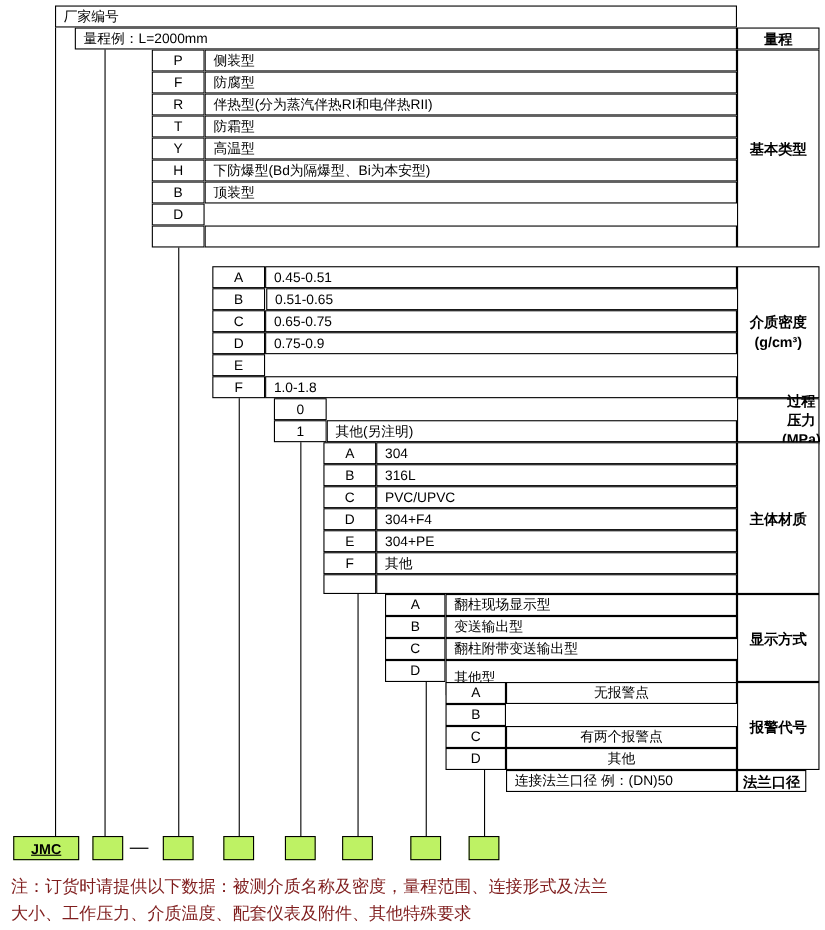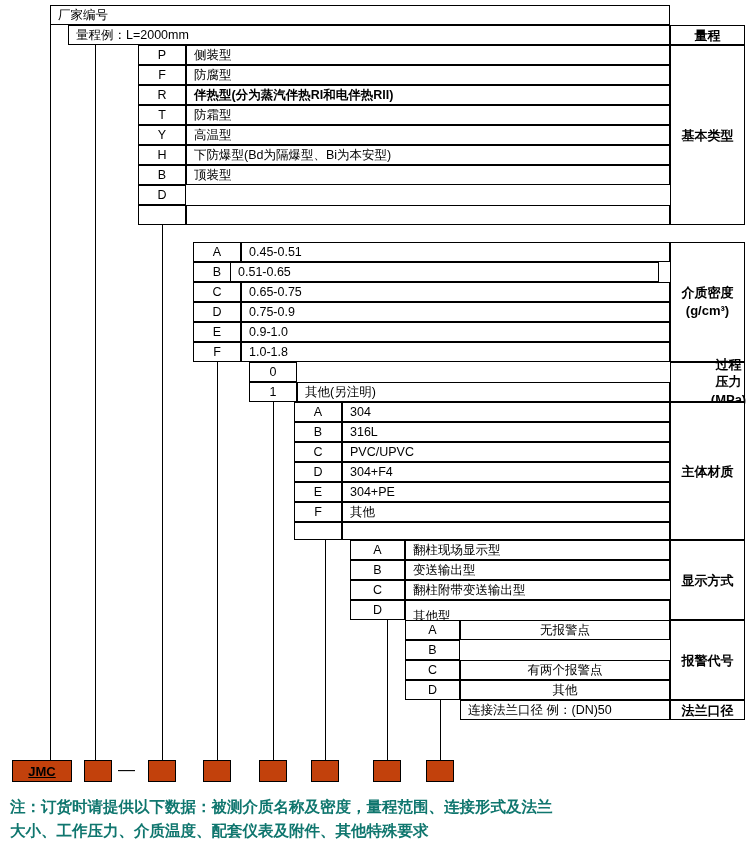--- a/index.html
+++ b/index.html
@@ -55,41 +55,41 @@
   }
   .vline {
     position: absolute;
     width: 1px;
     background: #000000;
   }
   .box {
     position: absolute;
     box-sizing: border-box;
     border: 1px solid #000000;
-    background: #c2410c;
+    background: #bef264;
     display: flex;
     align-items: center;
     justify-content: center;
     font-size: 13px;
     font-weight: bold;
     text-decoration: underline;
   }
   .dash {
     position: absolute;
     font-size: 17px;
     line-height: 1;
     color: #000;
   }
   .note {
     position: absolute;
     left: 10px;
     top: 795px;
     width: 735px;
-    color: #0f766e;
-    font-weight: bold;
+    color: #7f1d1d;
+    font-weight: normal;
     font-size: 15.5px;
     line-height: 1.55;
   }
 </style>
 </head>
 <body>
 
 <div id="sheet">
 
   <div class="cell desc" style="left:50px; top:5px; width:620px; height:20px;">厂家编号</div>
@@ -97,21 +97,21 @@
   <div class="cell desc" style="left:68px; top:25px; width:602px; height:20px;">量程例：L=2000mm</div>
   <div class="cell group" style="left:670px; top:25px; width:75px; height:20px;">量程</div>
 
   <div class="cell code" style="left:138px; top:45px; width:48px; height:20px;">P</div>
   <div class="cell desc" style="left:186px; top:45px; width:484px; height:20px;">侧装型</div>
 
   <div class="cell code" style="left:138px; top:65px; width:48px; height:20px;">F</div>
   <div class="cell desc" style="left:186px; top:65px; width:484px; height:20px;">防腐型</div>
 
   <div class="cell code" style="left:138px; top:85px; width:48px; height:20px;">R</div>
-  <div class="cell desc" style="left:186px; top:85px; width:484px; height:20px;font-weight:bold;">伴热型(分为蒸汽伴热RI和电伴热RII)</div>
+  <div class="cell desc" style="left:186px; top:85px; width:484px; height:20px;">伴热型(分为蒸汽伴热RI和电伴热RII)</div>
 
   <div class="cell code" style="left:138px; top:105px; width:48px; height:20px;">T</div>
   <div class="cell desc" style="left:186px; top:105px; width:484px; height:20px;">防霜型</div>
 
   <div class="cell code" style="left:138px; top:125px; width:48px; height:20px;">Y</div>
   <div class="cell desc" style="left:186px; top:125px; width:484px; height:20px;">高温型</div>
 
   <div class="cell code" style="left:138px; top:145px; width:48px; height:20px;">H</div>
   <div class="cell desc" style="left:186px; top:145px; width:484px; height:20px;">下防爆型(Bd为隔爆型、Bi为本安型)</div>
 
@@ -122,30 +122,29 @@
 
   <div class="cell blank" style="left:138px; top:205px; width:48px; height:20px;"></div>
   <div class="cell blank" style="left:186px; top:205px; width:484px; height:20px;"></div>
 
   <div class="cell group" style="left:670px; top:45px; width:75px; height:180px;">基本类型</div>
 
   <div class="cell code" style="left:193px; top:242px; width:48px; height:20px;">A</div>
   <div class="cell desc" style="left:241px; top:242px; width:429px; height:20px;">0.45-0.51</div>
 
   <div class="cell code" style="left:193px; top:262px; width:48px; height:20px;">B</div>
-  <div class="cell desc" style="left:230px; top:262px; width:429px; height:20px;">0.51-0.65</div>
+  <div class="cell desc" style="left:242px; top:262px; width:429px; height:20px;">0.51-0.65</div>
 
   <div class="cell code" style="left:193px; top:282px; width:48px; height:20px;">C</div>
   <div class="cell desc" style="left:241px; top:282px; width:429px; height:20px;">0.65-0.75</div>
 
   <div class="cell code" style="left:193px; top:302px; width:48px; height:20px;">D</div>
   <div class="cell desc" style="left:241px; top:302px; width:429px; height:20px;">0.75-0.9</div>
 
   <div class="cell code" style="left:193px; top:322px; width:48px; height:20px;">E</div>
-  <div class="cell desc" style="left:241px; top:322px; width:429px; height:20px;">0.9-1.0</div>
 
   <div class="cell code" style="left:193px; top:342px; width:48px; height:20px;">F</div>
   <div class="cell desc" style="left:241px; top:342px; width:429px; height:20px;">1.0-1.8</div>
 
   <div class="cell group" style="left:670px; top:242px; width:75px; height:120px;">
     <span>介质密度</span>
     <span>(g/cm³)</span>
   </div>
 
   <div class="cell code" style="left:249px; top:362px; width:48px; height:20px;">0</div>
@@ -202,21 +201,21 @@
 
   <div class="cell code" style="left:405px; top:660px; width:55px; height:20px;">C</div>
   <div class="cell code" style="left:460px; top:660px; width:210px; height:20px;">有两个报警点</div>
 
   <div class="cell code" style="left:405px; top:680px; width:55px; height:20px;">D</div>
   <div class="cell code" style="left:460px; top:680px; width:210px; height:20px;">其他</div>
 
   <div class="cell group" style="left:670px; top:620px; width:75px; height:80px;">报警代号</div>
 
   <div class="cell desc" style="left:460px; top:700px; width:210px; height:20px;">连接法兰口径 例：(DN)50</div>
-  <div class="cell group" style="left:670px; top:700px; width:75px; height:20px;">法兰口径</div>
+  <div class="cell group" style="left:670px; top:700px; width:63px; height:20px;">法兰口径</div>
 
   <div class="vline" style="left:50px; top:25px; height:735px;"></div>
   <div class="vline" style="left:95px; top:45px; height:715px;"></div>
   <div class="vline" style="left:162px; top:225px; height:535px;"></div>
   <div class="vline" style="left:217px; top:362px; height:398px;"></div>
   <div class="vline" style="left:273px; top:402px; height:358px;"></div>
   <div class="vline" style="left:325px; top:540px; height:220px;"></div>
   <div class="vline" style="left:387px; top:620px; height:140px;"></div>
   <div class="vline" style="left:440px; top:700px; height:60px;"></div>
 

